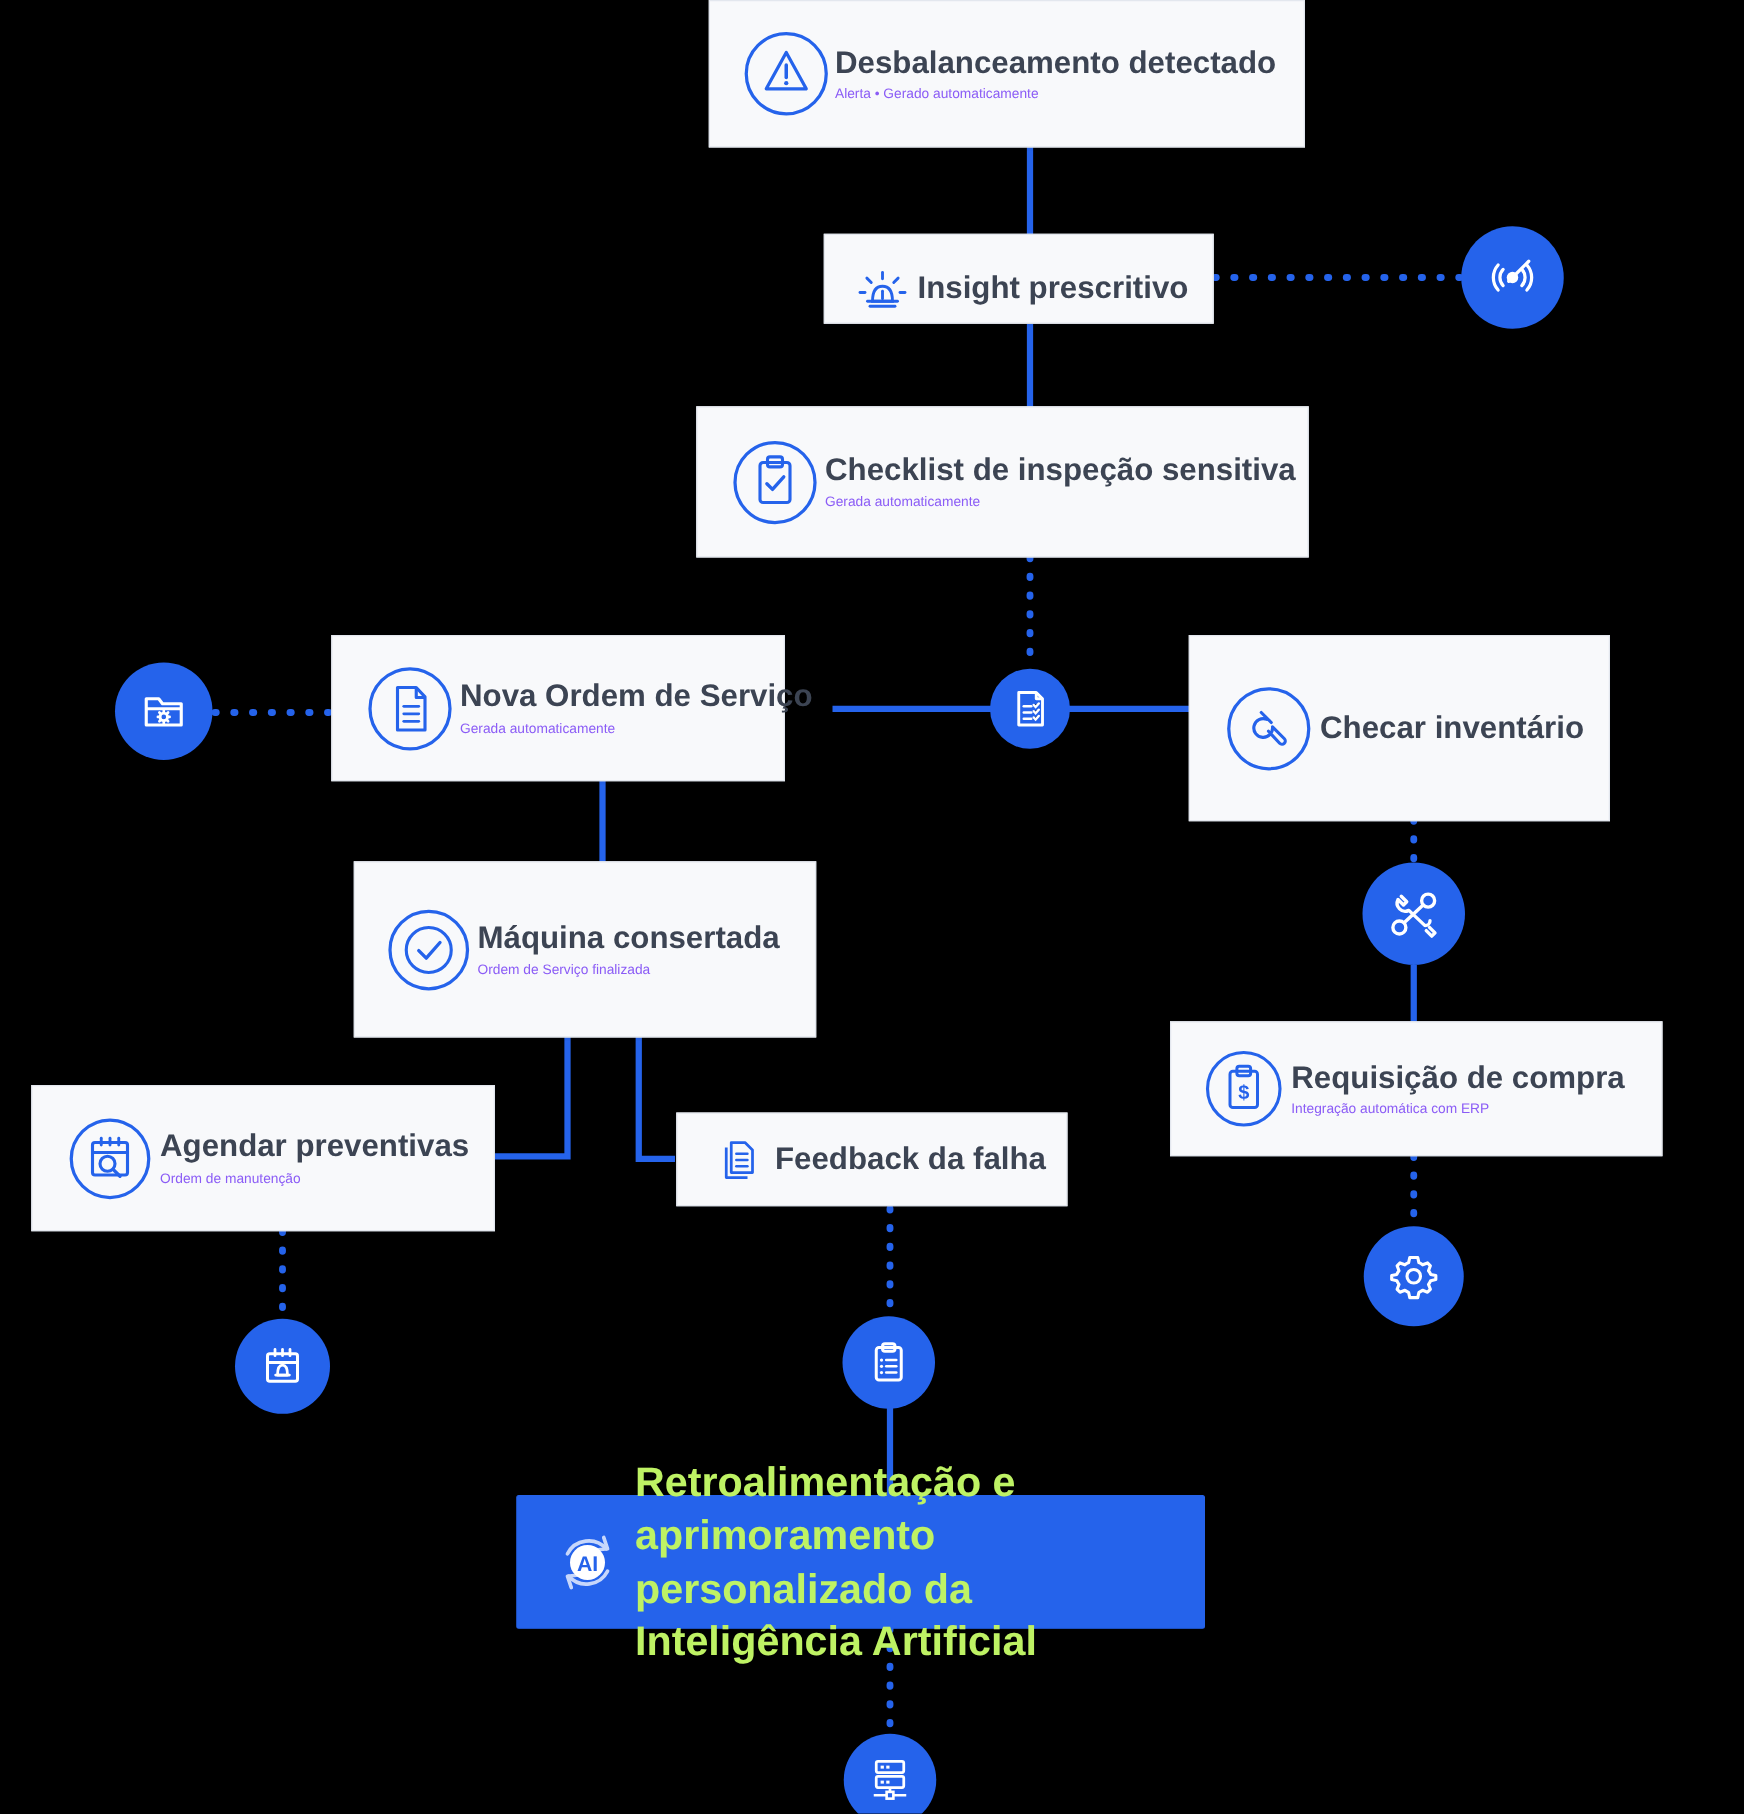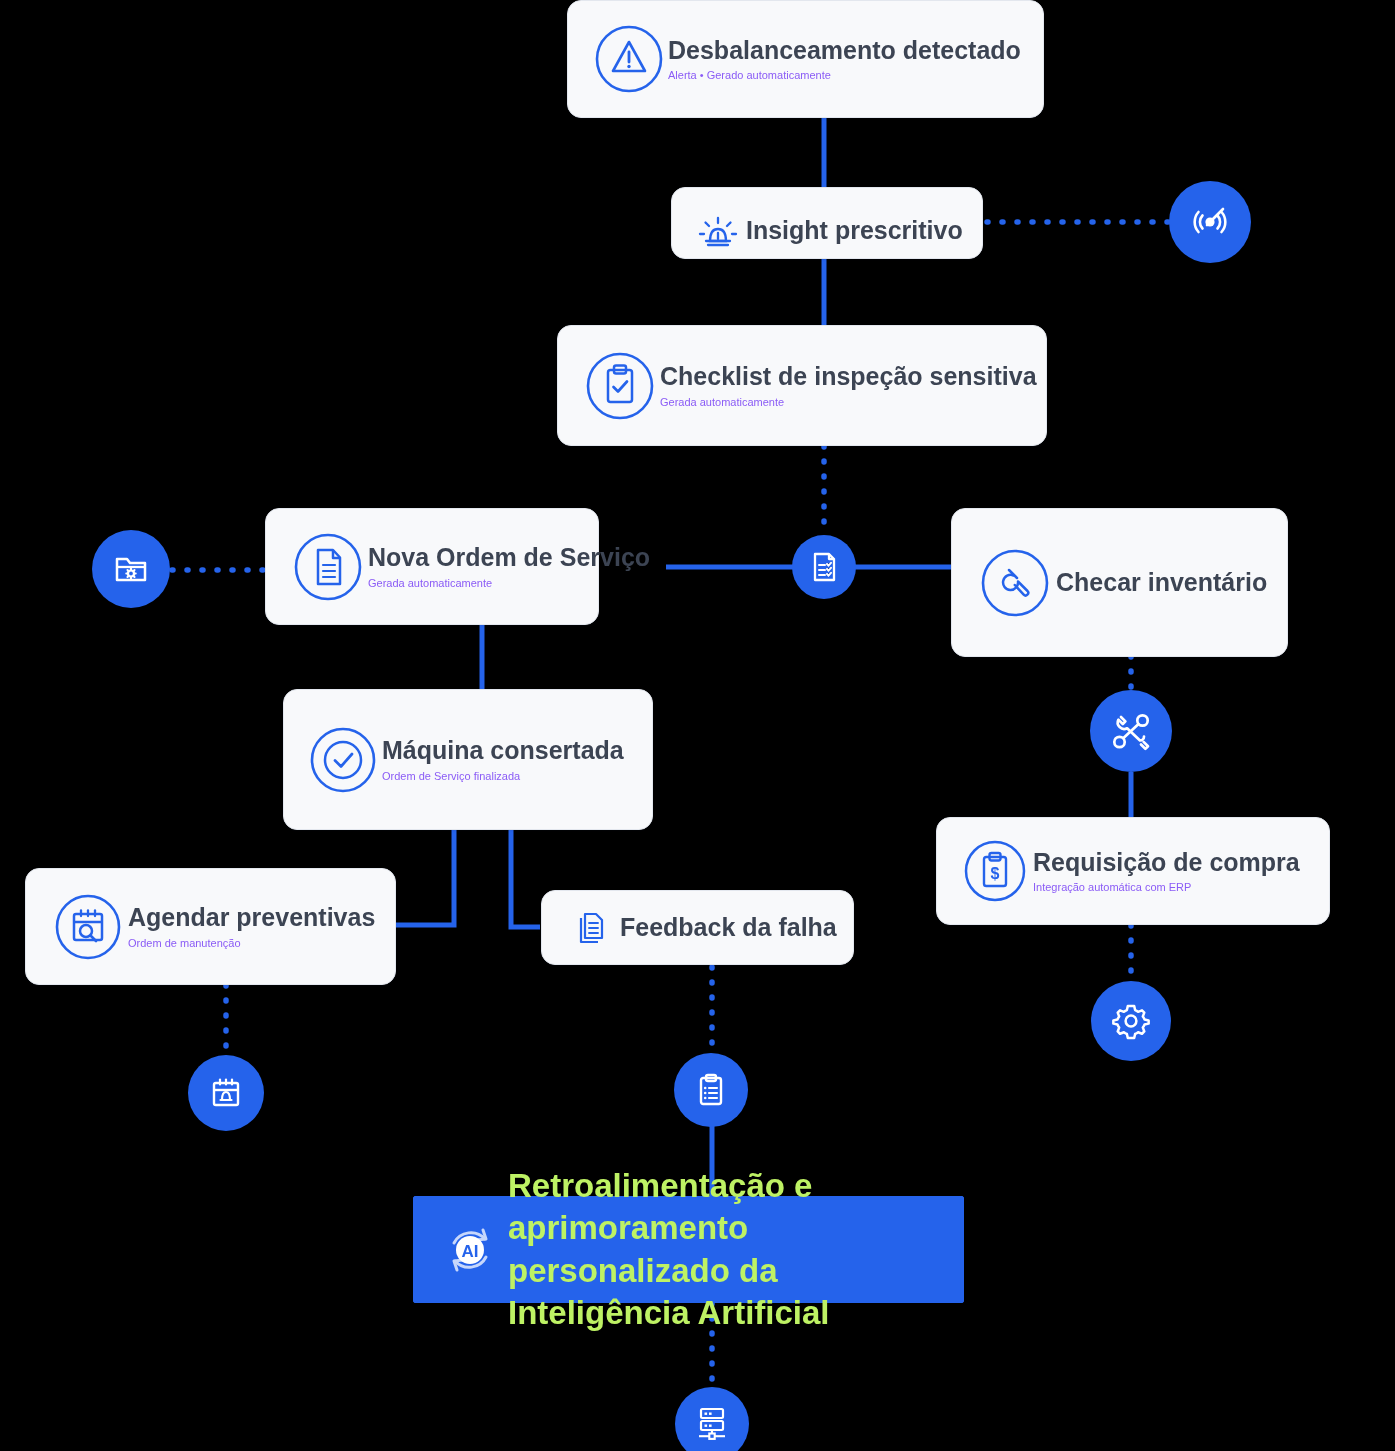--- a/index.html
+++ b/index.html
@@ -23,21 +23,21 @@
     top: 0;
     width: 1395px;
     height: 1451px;
     pointer-events: none;
   }
   .card {
     position: absolute;
     box-sizing: border-box;
     background: #f8f9fb;
     border: 1px solid #e3e7ee;
-    border-radius: 14px;
+    border-radius: 0;
     display: flex;
     align-items: center;
     box-shadow: 0 1px 2px rgba(20,30,60,0.10);
   }
   .card .ico {
     flex: 0 0 auto;
     display: flex;
     align-items: center;
     justify-content: center;
   }
@@ -145,21 +145,21 @@
         <line x1="35" y1="28" x2="35" y2="38" stroke="#2563eb" stroke-width="2.8" stroke-linecap="round"></line>
         <circle cx="35" cy="42.5" r="1.7" fill="#2563eb"></circle>
       </svg>
     </div>
     <div class="txt">
       <div class="ttl">Desbalanceamento detectado</div>
       <div class="sub">Alerta • Gerado automaticamente</div>
     </div>
   </div>
 
-  <div class="card titleonly" style="left:659px; top:187px; width:312px; height:72px; padding:16px 22px 0 18px;margin-left:12px;">
+  <div class="card titleonly" style="left:659px; top:187px; width:312px; height:72px; padding:16px 22px 0 18px;">
     <div class="ico" style="width:56px;">
       <svg width="44" height="44" viewBox="0 0 44 44">
         <g fill="none" stroke="#2563eb" stroke-width="2.3" stroke-linecap="round">
           <path d="M14 32 q0 -12 8 -12 q8 0 8 12 Z"></path>
           <line x1="10" y1="32" x2="34" y2="32"></line>
           <line x1="12" y1="36" x2="32" y2="36"></line>
           <line x1="22" y1="14" x2="22" y2="9"></line>
           <line x1="13" y1="17" x2="9.5" y2="13.5"></line>
           <line x1="31" y1="17" x2="34.5" y2="13.5"></line>
           <line x1="8" y1="25" x2="4" y2="25"></line>
@@ -181,21 +181,21 @@
         <rect x="30" y="15.5" width="12" height="8" rx="2" fill="none" stroke="#2563eb" stroke-width="2.5"></rect>
         <path d="M29.5 37 L34 41.5 L43 31.5" fill="none" stroke="#2563eb" stroke-width="2.7" stroke-linecap="round" stroke-linejoin="round"></path>
       </svg>
     </div>
     <div class="txt">
       <div class="ttl">Checklist de inspeção sensitiva</div>
       <div class="sub">Gerada automaticamente</div>
     </div>
   </div>
 
-  <div class="card" style="left:265px; top:508px; width:334px; height:117px; padding:0 18px 0 22px;">
+  <div class="card" style="left:265px; top:508px; width:363px; height:117px; padding:0 18px 0 22px;">
     <div class="ico" style="width:80px;">
       <svg width="72" height="72" viewBox="0 0 72 72">
         <circle cx="36" cy="36" r="32" fill="none" stroke="#2563eb" stroke-width="2.6"></circle>
         <path d="M26 19 L41 19 L48 26.5 L48 53 L26 53 Z" fill="none" stroke="#2563eb" stroke-width="2.5" stroke-linejoin="round"></path>
         <path d="M41 19 L41 27 L48 27" fill="none" stroke="#2563eb" stroke-width="2.5" stroke-linejoin="round"></path>
         <g stroke="#2563eb" stroke-width="2.2" stroke-linecap="round">
           <line x1="31" y1="34" x2="43" y2="34"></line>
           <line x1="31" y1="40" x2="43" y2="40"></line>
           <line x1="31" y1="46" x2="43" y2="46"></line>
         </g>

